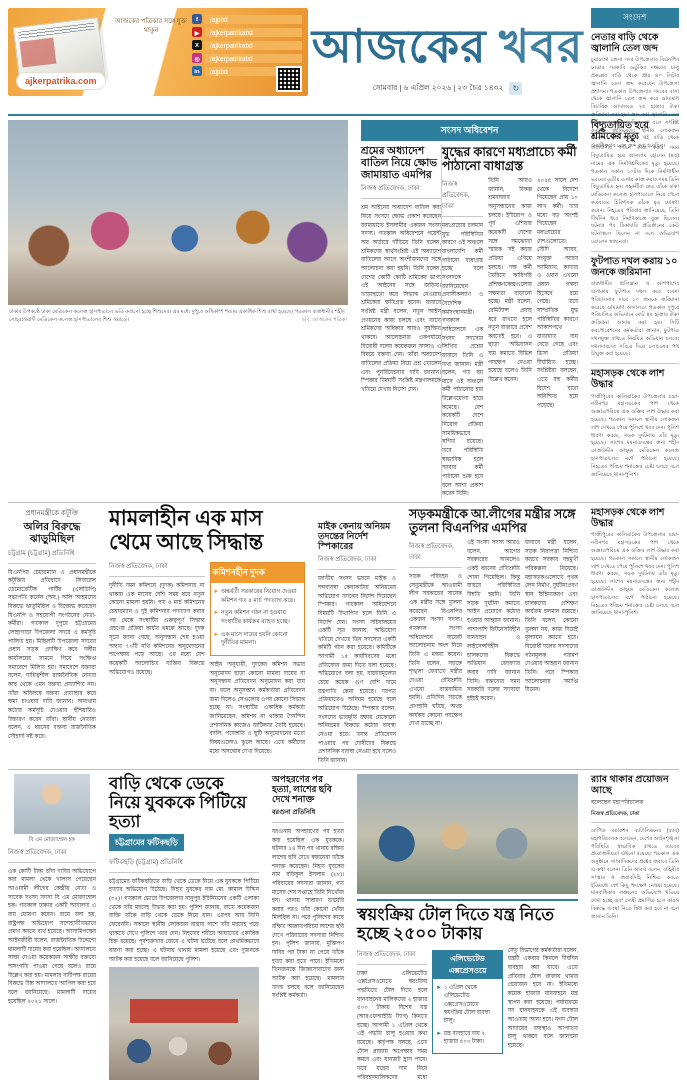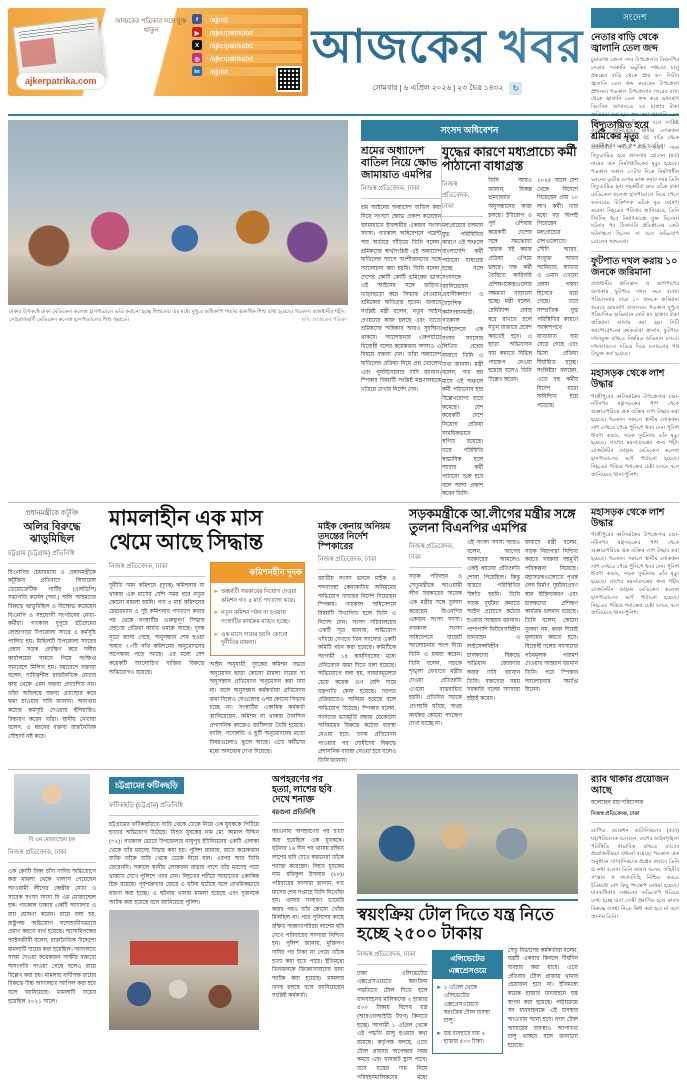--- a/index.html
+++ b/index.html
@@ -95,21 +95,21 @@
   
   .photo { position:relative; overflow:hidden; background:#b9c6cf; }
   .cap { font-size:5.2px; color:#444; line-height:1.5; padding:3px 1px 0; }
   .cap .credit { float:right; color:#777; }
 
   
   .badge { display:inline-block; background:#2e7f9e; color:#fff; font-size:8px;
            font-weight:bold; padding:2px 6px; margin:3px 0; }
   .obox { border:1px solid #e08b2a; margin:4px 0; }
   .obox-h { background:#ef9a2e; color:#fff; font-size:8.5px; font-weight:bold;
-            text-align:right; padding:3px 2px; }
+            text-align:left; padding:3px 2px; }
   .obox-b { padding:4px 4px; }
   .obox-li { display:flex; gap:3px; font-size:5.8px; line-height:1.5; color:#333; margin-bottom:4px; }
   .obox-li .bullet { color:#ef9a2e; font-size:7px; line-height:1; flex:none; }
   .bbox { border:1px solid #2e7f9e; margin:4px 0; }
   .bbox-h { background:#2e7f9e; color:#fff; font-size:7.5px; font-weight:bold;
             text-align:center; padding:2px; }
   .bbox-b { padding:4px; }
   .bbox-li { display:flex; gap:3px; font-size:5.6px; line-height:1.5; color:#333; margin-bottom:4px; }
   .bbox-li .bullet { color:#2e7f9e; font-size:7px; line-height:1; flex:none; }
 
@@ -364,20 +364,21 @@
         <span>নিজস্ব প্রতিবেদক,</span>
         <span>ঢাকা</span>
       </div>
       <div class="hr"></div>
       <div class="bt">এক কোটি টাকা চাঁদা দাবির অভিযোগে করা মামলা থেকে খালাস পেয়েছেন আওয়ামী লীগের কেন্দ্রীয় নেতা ও সাবেক সংসদ সদস্য বি এম মোজাম্মেল হক। গতকাল ঢাকার একটি আদালত এ রায় ঘোষণা করেন। রায়ে বলা হয়, রাষ্ট্রপক্ষ অভিযোগ সন্দেহাতীতভাবে প্রমাণ করতে ব্যর্থ হয়েছে। আসামিপক্ষের আইনজীবী বলেন, রাজনৈতিক উদ্দেশ্যে মামলাটি দায়ের করা হয়েছিল। আদালতে সাক্ষ্য দেওয়া কয়েকজন সাক্ষীর বক্তব্যে অসংগতি পাওয়া গেছে বলেও রায়ে উল্লেখ করা হয়। মামলার বাদীপক্ষ রায়ের বিরুদ্ধে উচ্চ আদালতে আপিল করা হবে বলে জানিয়েছে। মামলাটি দায়ের হয়েছিল ২০২১ সালে।</div>
     </div>
 
     <div class="colsep"></div>
 
     <div style="width:150px;">
+      <h1 class="hl hl-lg">বাড়ি থেকে ডেকে নিয়ে যুবককে পিটিয়ে হত্যা</h1>
       <div class="badge">চট্টগ্রামের ফটিকছড়ি</div>
       <div style="display:flex;gap:5px;">
         <div style="flex:1;">
           <div class="byline">
             <span>ফটিকছড়ি (চট্টগ্রাম)</span>
             <span>প্রতিনিধি</span>
           </div>
           <div class="hr"></div>
           <div class="bt">চট্টগ্রামের ফটিকছড়িতে বাড়ি থেকে ডেকে নিয়ে এক যুবককে পিটিয়ে হত্যার অভিযোগ উঠেছে। নিহত যুবকের নাম মো. কামাল উদ্দিন (৩২)। গতকাল ভোরে উপজেলার নানুপুর ইউনিয়নের একটি এলাকা থেকে তাঁর মরদেহ উদ্ধার করা হয়। পুলিশ জানায়, রাতে কয়েকজন ব্যক্তি তাঁকে বাড়ি থেকে ডেকে নিয়ে যান। এরপর আর তিনি ফেরেননি। সকালে স্থানীয় লোকজন রাস্তার পাশে তাঁর মরদেহ পড়ে থাকতে দেখে পুলিশে খবর দেন। নিহতের শরীরে আঘাতের একাধিক চিহ্ন রয়েছে। পূর্বশত্রুতার জেরে এ ঘটনা ঘটেছে বলে প্রাথমিকভাবে ধারণা করা হচ্ছে। এ ঘটনায় থানায় মামলা হয়েছে এবং দুজনকে আটক করা হয়েছে বলে জানিয়েছে পুলিশ।</div>
         </div>

